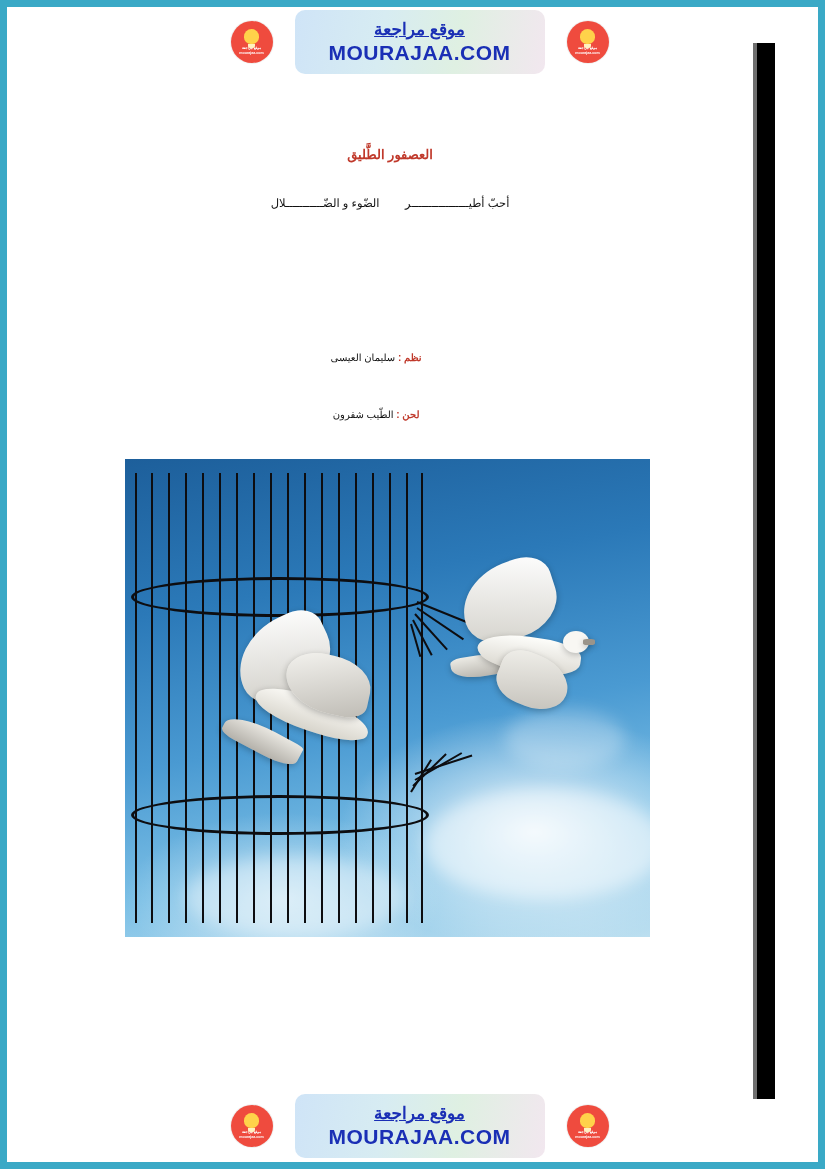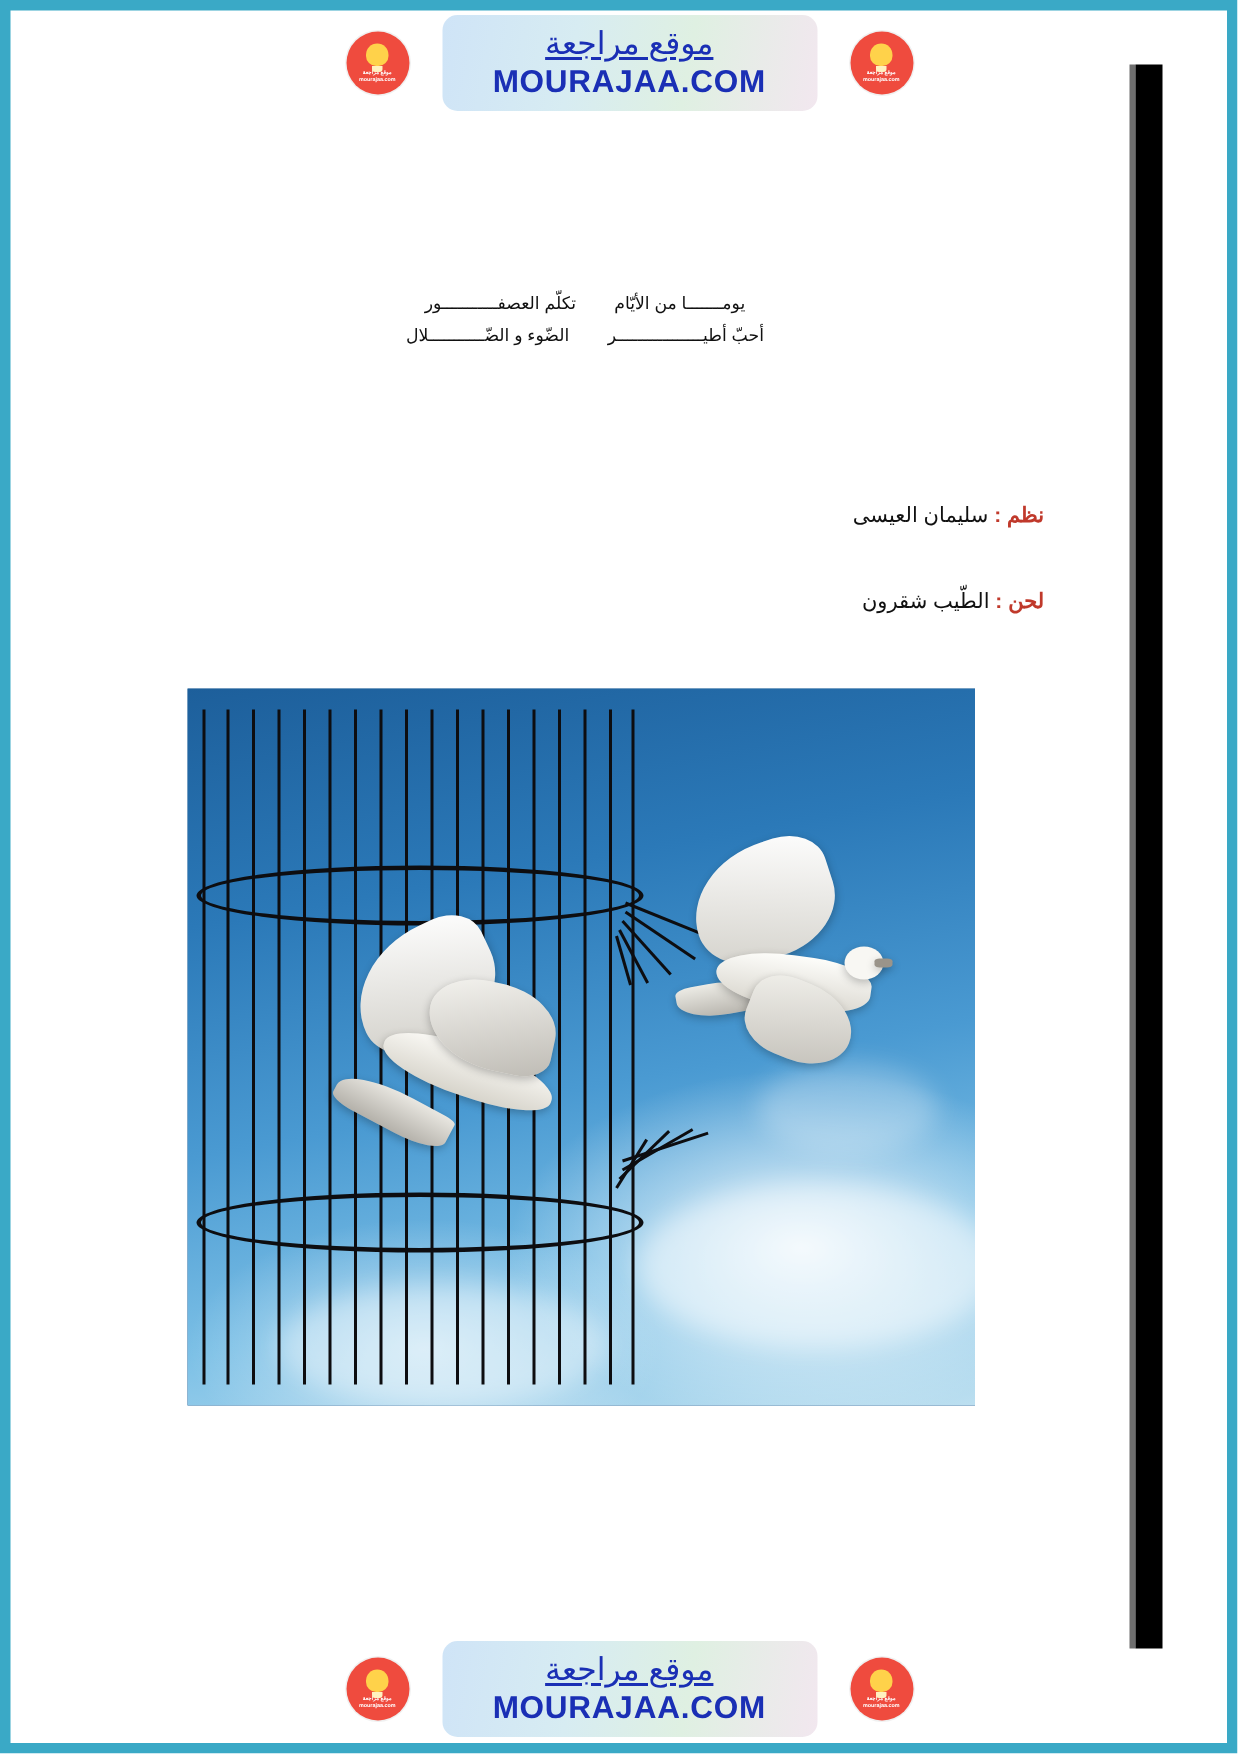--- a/index.html
+++ b/index.html
@@ -71,22 +71,22 @@
     height: 64px;
     border-radius: 10px;
     background: linear-gradient(100deg, #cfe4f7 0%, #d7ecf2 35%, #dff0e2 65%, #f2e7ef 100%);
     display: flex;
     flex-direction: column;
     align-items: center;
     justify-content: center;
     gap: 1px;
   }
   .wm-line1 {
-    font-size: 21px;
-    font-weight: normal;
+    font-size: 17px;
+    font-weight: bold;
     color: #1a2fb5;
     text-decoration: underline;
     letter-spacing: 0px;
     direction: rtl;
   }
   .wm-line2 {
     font-size: 21px;
     font-weight: bold;
     color: #1a2fb5;
     letter-spacing: 0.5px;
@@ -163,26 +163,27 @@
     font-size: 11.5px;
     line-height: 21px;
   }
   .verse {
     white-space: pre;
     direction: rtl;
   }
 
   .credits {
     position: absolute;
-    top: 272px;
+    top: 286px;
     right: 0;
     width: 690px;
     direction: rtl;
-    font-size: 14px;
+    font-size: 10px;
     line-height: 19px;
+    text-align: center;
   }
   .credit-row { white-space: pre; }
   .credit-key { color: #c0392b; font-weight: bold; }
   .credit-val { color: #111111; }
 
   
   .photo {
     position: absolute;
     left: 80px;
     top: 416px;
@@ -317,23 +318,23 @@
 <body>
 
 <div class="page-frame">
 
   <div class="doc-sheet">
     <div class="doc-edge-shadow"></div>
     <div class="doc-edge-dark"></div>
 
     <div class="content">
 
+      <div class="poem-title">العصفور الطَّليق</div>
 
       <div class="verses">
-        <div class="verse">يومـــــــا من الأيّام        تكلّم العصفـــــــــــور</div>
         <div class="verse">أحبّ أطيـــــــــــــــــر        الضّوء و الضّـــــــــــلال</div>
       </div>
 
       <div class="credits">
         <div class="credit-row">
           <span class="credit-key">نظم :</span><span class="credit-val"> سليمان العيسى</span>
         </div>
         <div class="credit-row">
           <span class="credit-key">لحن :</span><span class="credit-val"> الطّيب شقرون</span>
         </div>

